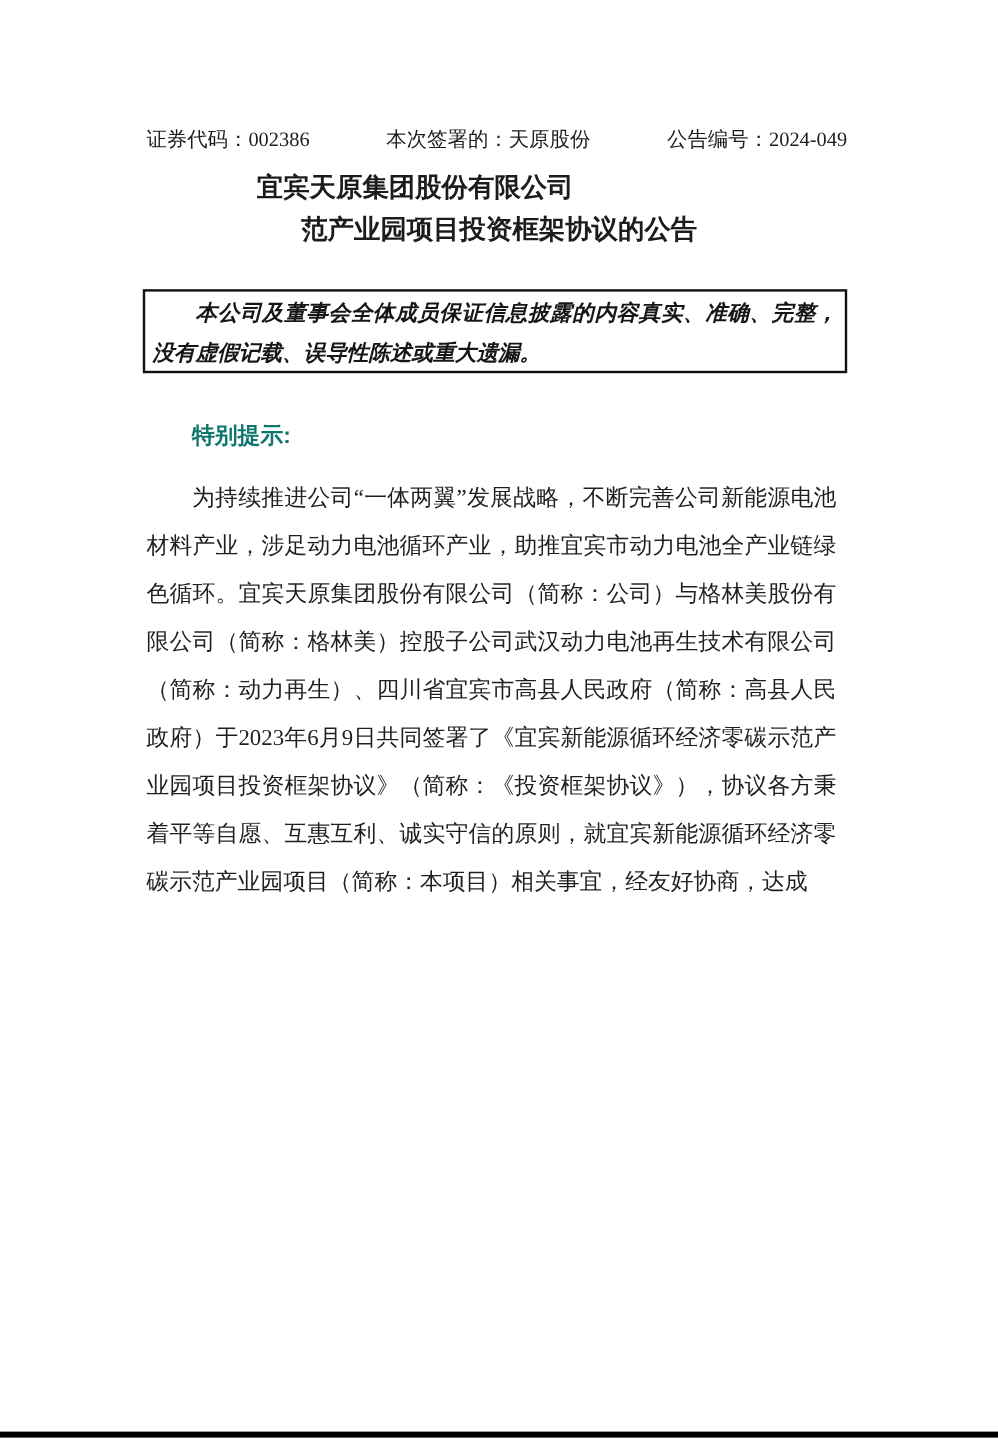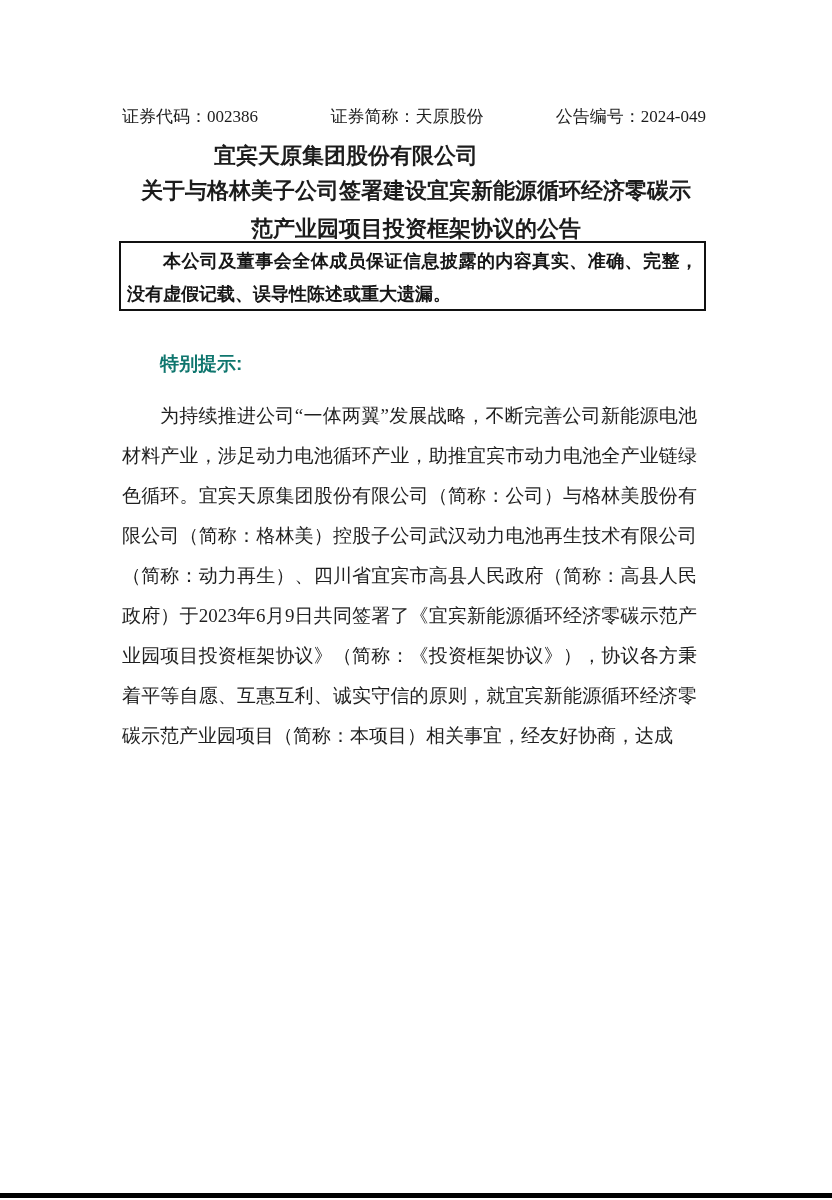--- a/index.html
+++ b/index.html
@@ -65,20 +65,21 @@
   }
   .disclaimer-box p {
     margin: 0;
     font-size: 18px;
     line-height: 33px;
     font-weight: bold;
     font-family: "Liberation Sans", sans-serif;
     text-indent: 2em;
     text-align: justify;
     color: #161616;
+    font-style: italic;
   }
   .doc-body {
     position: absolute;
     left: 122px;
     top: 344px;
     width: 575px;
     font-size: 19px;
     line-height: 40px;
     text-align: justify;
     font-family: "Liberation Serif", serif;
@@ -108,28 +109,27 @@
     width: 832px;
     height: 5px;
     background: #000000;
   }
 </style>
 </head>
 <body>
 
 <div class="header-row">
   <span>证券代码：002386</span>
-  <span>证券简称：天原股份</span>
+  <span>本次签署的：天原股份</span>
   <span>公告编号：2024-049</span>
 </div>
 
 <h1 class="doc-title">宜宾天原集团股份有限公司</h1>
 
 <h2 class="doc-subtitle">
-  <div>关于与格林美子公司签署建设宜宾新能源循环经济零碳示</div>
   <div>范产业园项目投资框架协议的公告</div>
 </h2>
 
 <div class="disclaimer-box">
   <p>本公司及董事会全体成员保证信息披露的内容真实、准确、完整，没有虚假记载、误导性陈述或重大遗漏。</p>
 </div>
 
 <div class="doc-body">
   <h3 class="subhead special">特别提示:</h3>
   <p>为持续推进公司“一体两翼”发展战略，不断完善公司新能源电池材料产业，涉足动力电池循环产业，助推宜宾市动力电池全产业链绿色循环。宜宾天原集团股份有限公司（简称：公司）与格林美股份有限公司（简称：格林美）控股子公司武汉动力电池再生技术有限公司（简称：动力再生）、四川省宜宾市高县人民政府（简称：高县人民政府）于2023年6月9日共同签署了《宜宾新能源循环经济零碳示范产业园项目投资框架协议》（简称：《投资框架协议》），协议各方秉着平等自愿、互惠互利、诚实守信的原则，就宜宾新能源循环经济零碳示范产业园项目（简称：本项目）相关事宜，经友好协商，达成</p>

